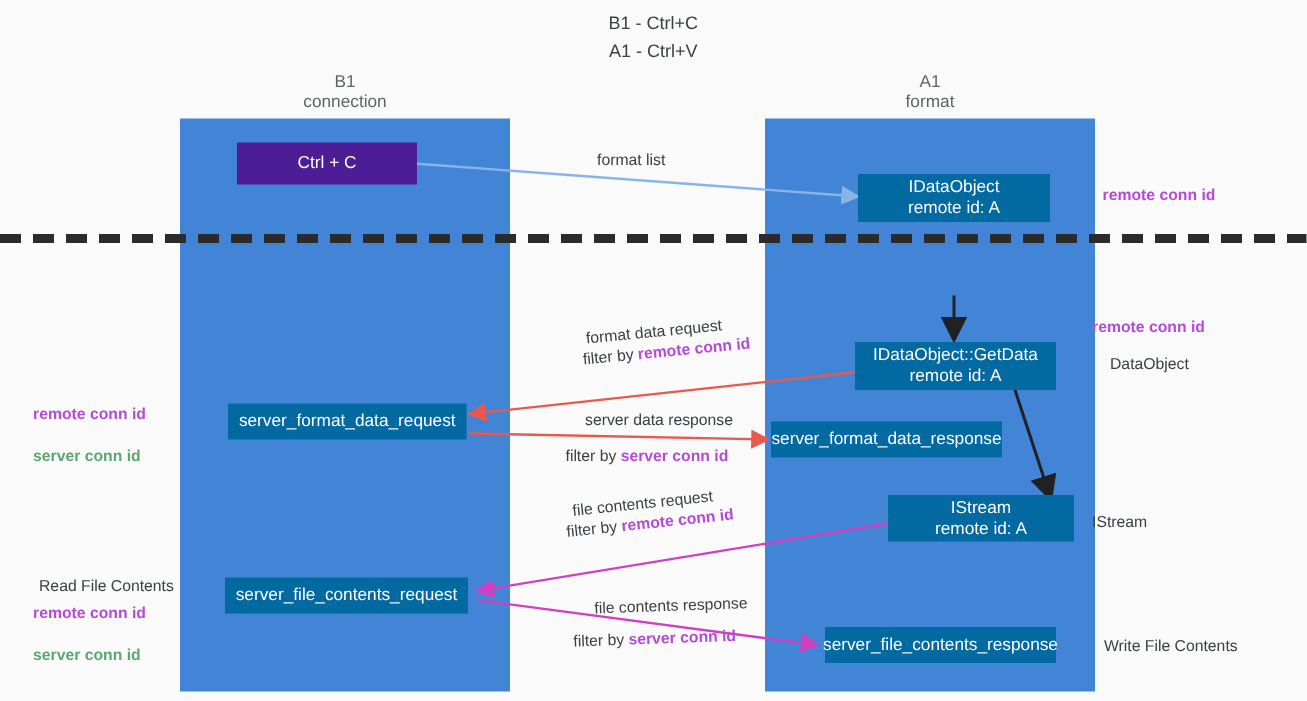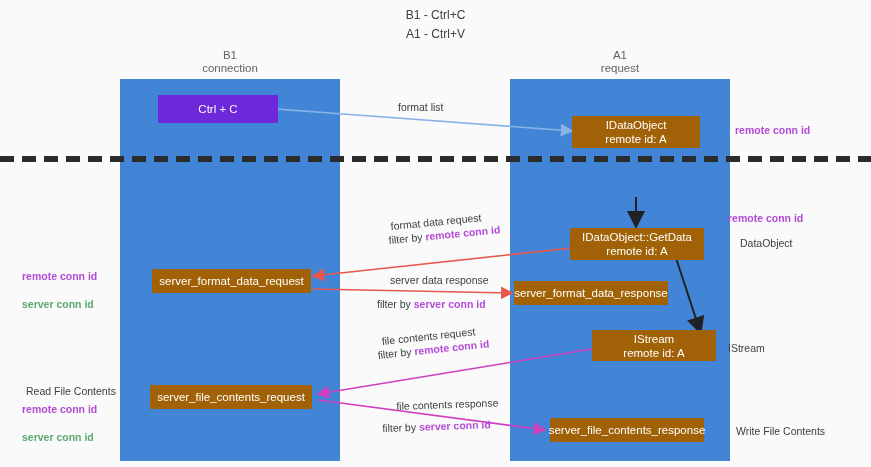--- a/index.html
+++ b/index.html
@@ -32,22 +32,22 @@
     background:repeating-linear-gradient(to right,#2b2b2b 0 14px,transparent 14px 22px);
   }
 
   
   .node{
     box-sizing:border-box;
     display:flex;flex-direction:column;align-items:center;justify-content:center;
     color:#ffffff;font-size:11.5px;line-height:14px;text-align:center;
     white-space:pre-line;
   }
-  .node.green{background:#6d28d9;}
-  .node.orange{background:#a16207;}
+  .node.green{background:#4c1d95;}
+  .node.orange{background:#0369a1;}
 
   
   .elabel{
     font-size:10.5px;line-height:14px;color:#3c4043;white-space:nowrap;
   }
   .elabel .hl-remote{color:#b44bd6;font-weight:bold;}
   .elabel .hl-server{color:#b44bd6;font-weight:bold;}
 
   
   .side{font-size:10.5px;line-height:14px;white-space:pre-line;}
@@ -61,21 +61,21 @@
 <body>
 
 <div id="stage">
 
   <div class="abs title">B1 - Ctrl+C
 A1 - Ctrl+V</div>
 
   <div class="abs lane-head" style="left:120px;top:49px;width:220px;">B1
 connection</div>
   <div class="abs lane-head" style="left:510px;top:49px;width:220px;">A1
-request</div>
+format</div>
 
   <div class="abs lane" style="left:120px;top:79px;width:220px;height:382px;"></div>
   <div class="abs lane" style="left:510px;top:79px;width:220px;height:382px;"></div>
 
   <svg class="overlay">
     <defs>
       <marker id="ar-blue" markerWidth="9" markerHeight="9" refX="7" refY="4" orient="auto">
         <path d="M0,0 L8,4 L0,8 z" fill="#8ab4e8"></path>
       </marker>
       <marker id="ar-red" markerWidth="9" markerHeight="9" refX="7" refY="4" orient="auto">

